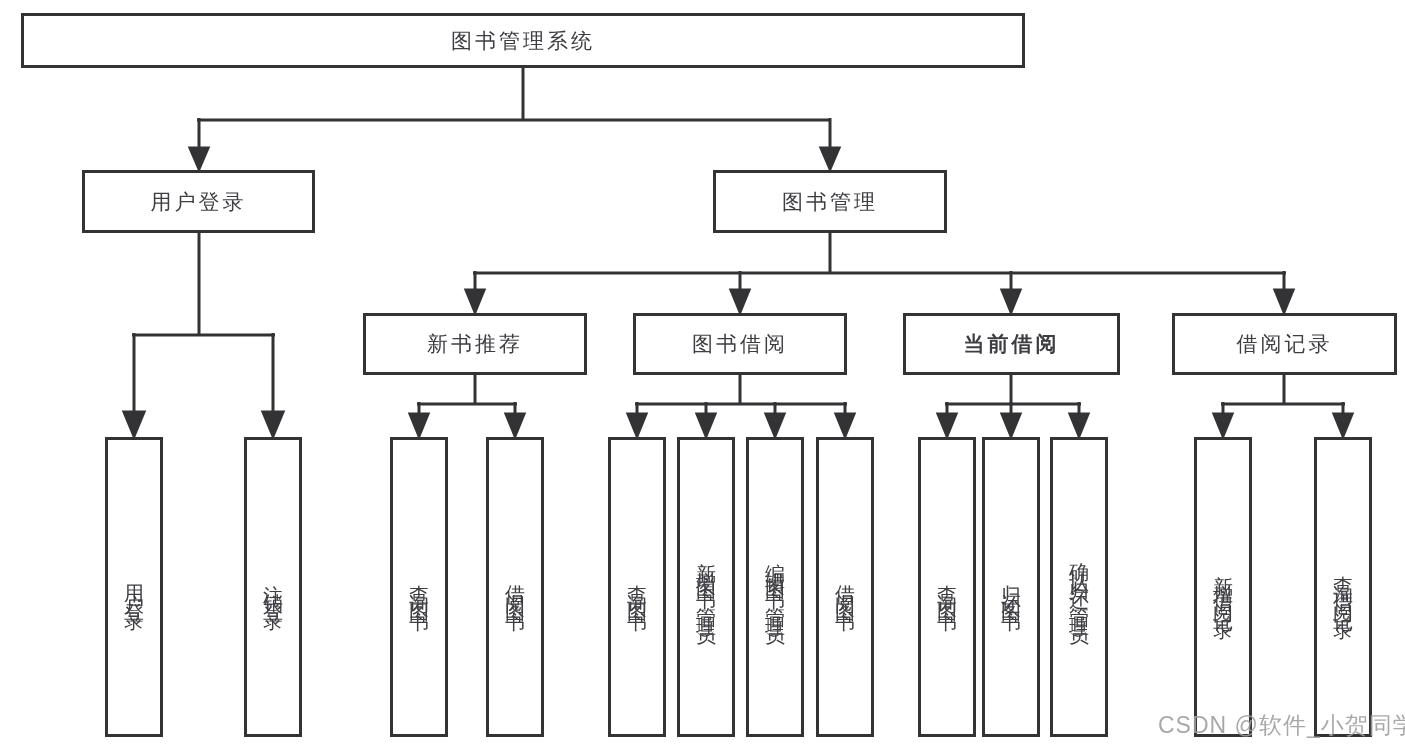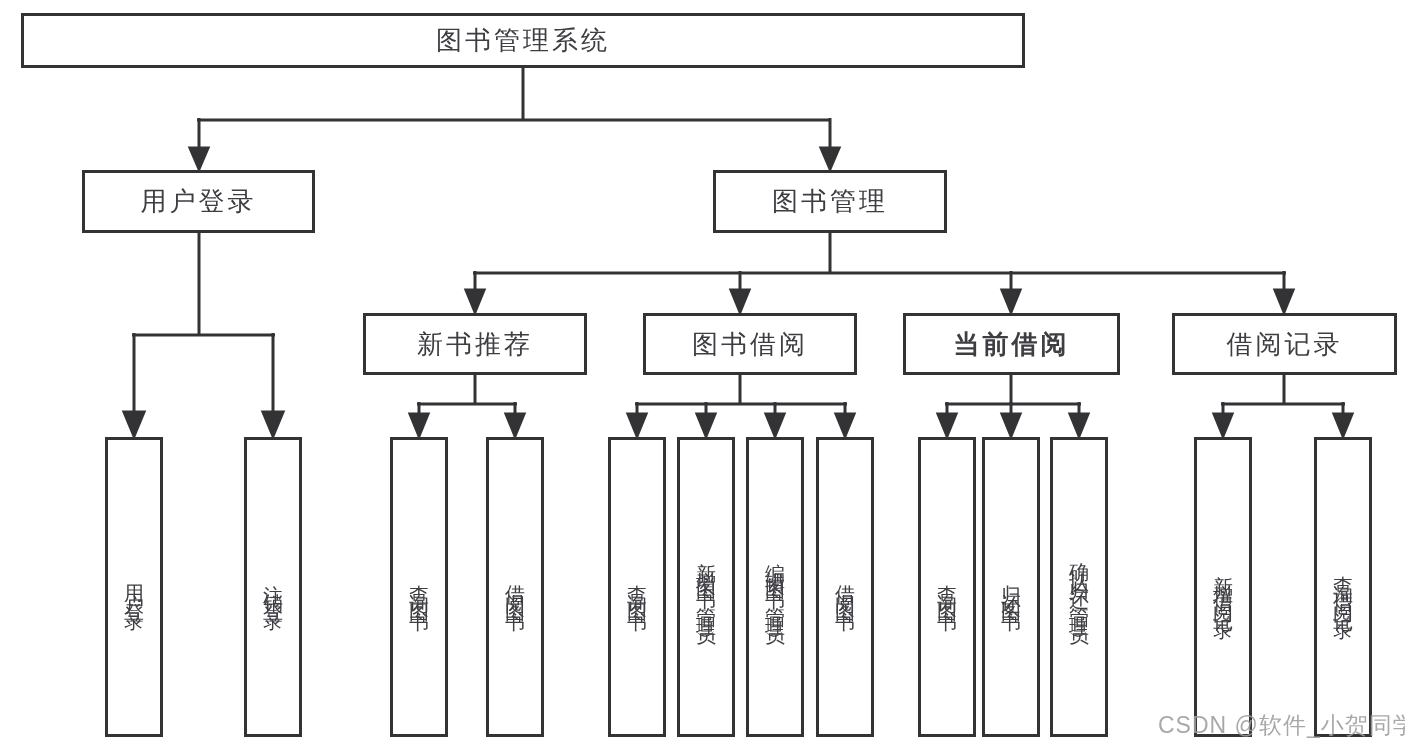--- a/index.html
+++ b/index.html
@@ -21,21 +21,21 @@
     position: absolute;
     box-sizing: border-box;
     border: 3px solid #333336;
     background: #ffffff;
     color: #3d3d42;
     display: flex;
     align-items: center;
     justify-content: center;
     z-index: 2;
   }
-  .hbox { font-size: 26px; letter-spacing: 3px; }
+  .hbox { font-size: 21px; letter-spacing: 3px; }
   .hbox span { white-space: nowrap; }
   .vbox { font-size: 20px; }
   .vbox span {
     writing-mode: vertical-rl;
     text-orientation: mixed;
     letter-spacing: 9px;
     line-height: 1.15;
     white-space: nowrap;
   }
   .watermark {
@@ -138,21 +138,21 @@
   <div class="node hbox" style="left:82px; top:170px; width:233px; height:63px;">
     <span>用户登录</span>
   </div>
   <div class="node hbox" style="left:363px; top:313px; width:224px; height:62px;">
     <span>新书推荐</span>
   </div>
 
   <div class="node hbox" style="left:713px; top:170px; width:234px; height:63px;">
     <span>图书管理</span>
   </div>
-  <div class="node hbox" style="left:633px; top:313px; width:214px; height:62px;margin-left:10px;">
+  <div class="node hbox" style="left:633px; top:313px; width:214px; height:62px;">
     <span>图书借阅</span>
   </div>
   <div class="node hbox" style="left:903px; top:313px; width:217px; height:62px;font-weight:bold;">
     <span>当前借阅</span>
   </div>
   <div class="node hbox" style="left:1172px; top:313px; width:225px; height:62px;">
     <span>借阅记录</span>
   </div>
 
   <div class="node vbox" style="left:105px; top:437px; width:58px; height:300px;">

